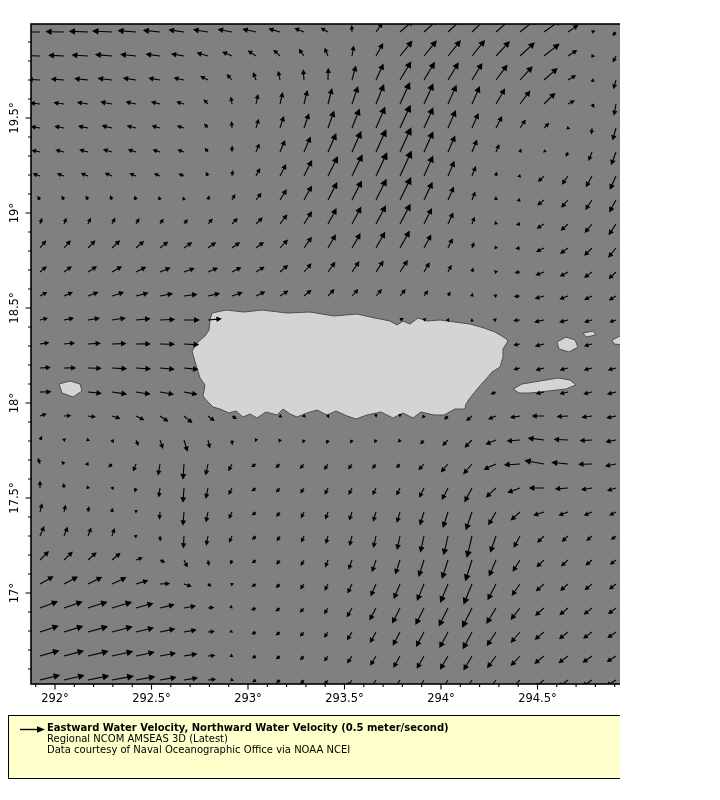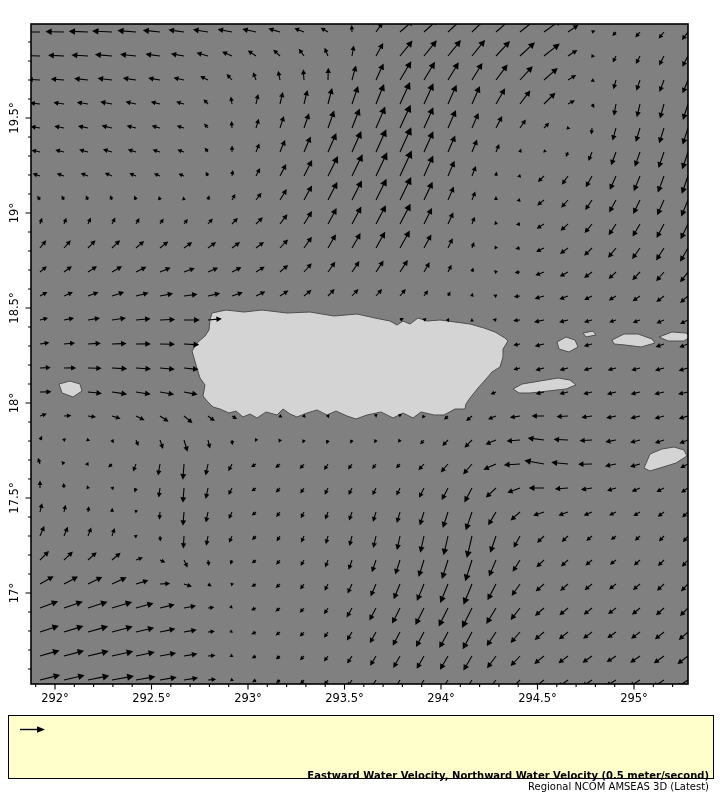--- a/index.html
+++ b/index.html
@@ -1,23 +1,23 @@
 <!DOCTYPE html>
 <html><head>
 <meta charset="utf-8">
 <style>
   html,body{margin:0;padding:0;background:#ffffff;}
-  .frame{position:relative;width:720px;height:800px;background:#ffffff;overflow:hidden;
-         font-family:"DejaVu Sans","Liberation Sans",sans-serif;text-align:right;}
+  .frame{position:relative;width:620px;height:800px;background:#ffffff;overflow:hidden;
+         font-family:"DejaVu Sans","Liberation Sans",sans-serif;}
   #map{position:absolute;left:0;top:0;}
   .legend-box{position:absolute;left:8px;top:715px;width:706px;height:64px;
               border:1px solid #000;box-sizing:border-box;}
   .legend-inner{position:absolute;left:38px;top:6px;right:4px;}
   .legend-line{font-size:10px;line-height:11px;color:#000;white-space:nowrap;}
-  .legend-line.bold{font-weight:bold;margin-top:48px;}
+  .legend-line.bold{font-weight:bold;}
   .legend-key{position:absolute;left:10px;top:9px;}
 </style>
 </head>
 <body>
 
 <div class="frame">
   <svg id="map" width="720" height="800">
       <defs>
         <clipPath id="pc">
           <rect x="31" y="24" width="657" height="660"></rect>
@@ -52,15 +52,16 @@
     </svg>
 
   <div class="legend-box" style="background: rgb(255, 255, 204);">
     <svg class="legend-key" width="28" height="9">
       <line x1="1" y1="4.5" x2="19" y2="4.5" stroke="#000" stroke-width="1.4"></line>
       <polygon points="18,1.2 26,4.5 18,7.8" fill="#000"></polygon>
     </svg>
     <div class="legend-inner">
       <div class="legend-line bold">Eastward Water Velocity, Northward Water Velocity (0.5 meter/second)</div>
       <div class="legend-line">Regional NCOM AMSEAS 3D (Latest)</div>
+      <div class="legend-line">Data courtesy of Naval Oceanographic Office via NOAA NCEI</div>
     </div>
   </div>
 </div>
 
 </body></html>

